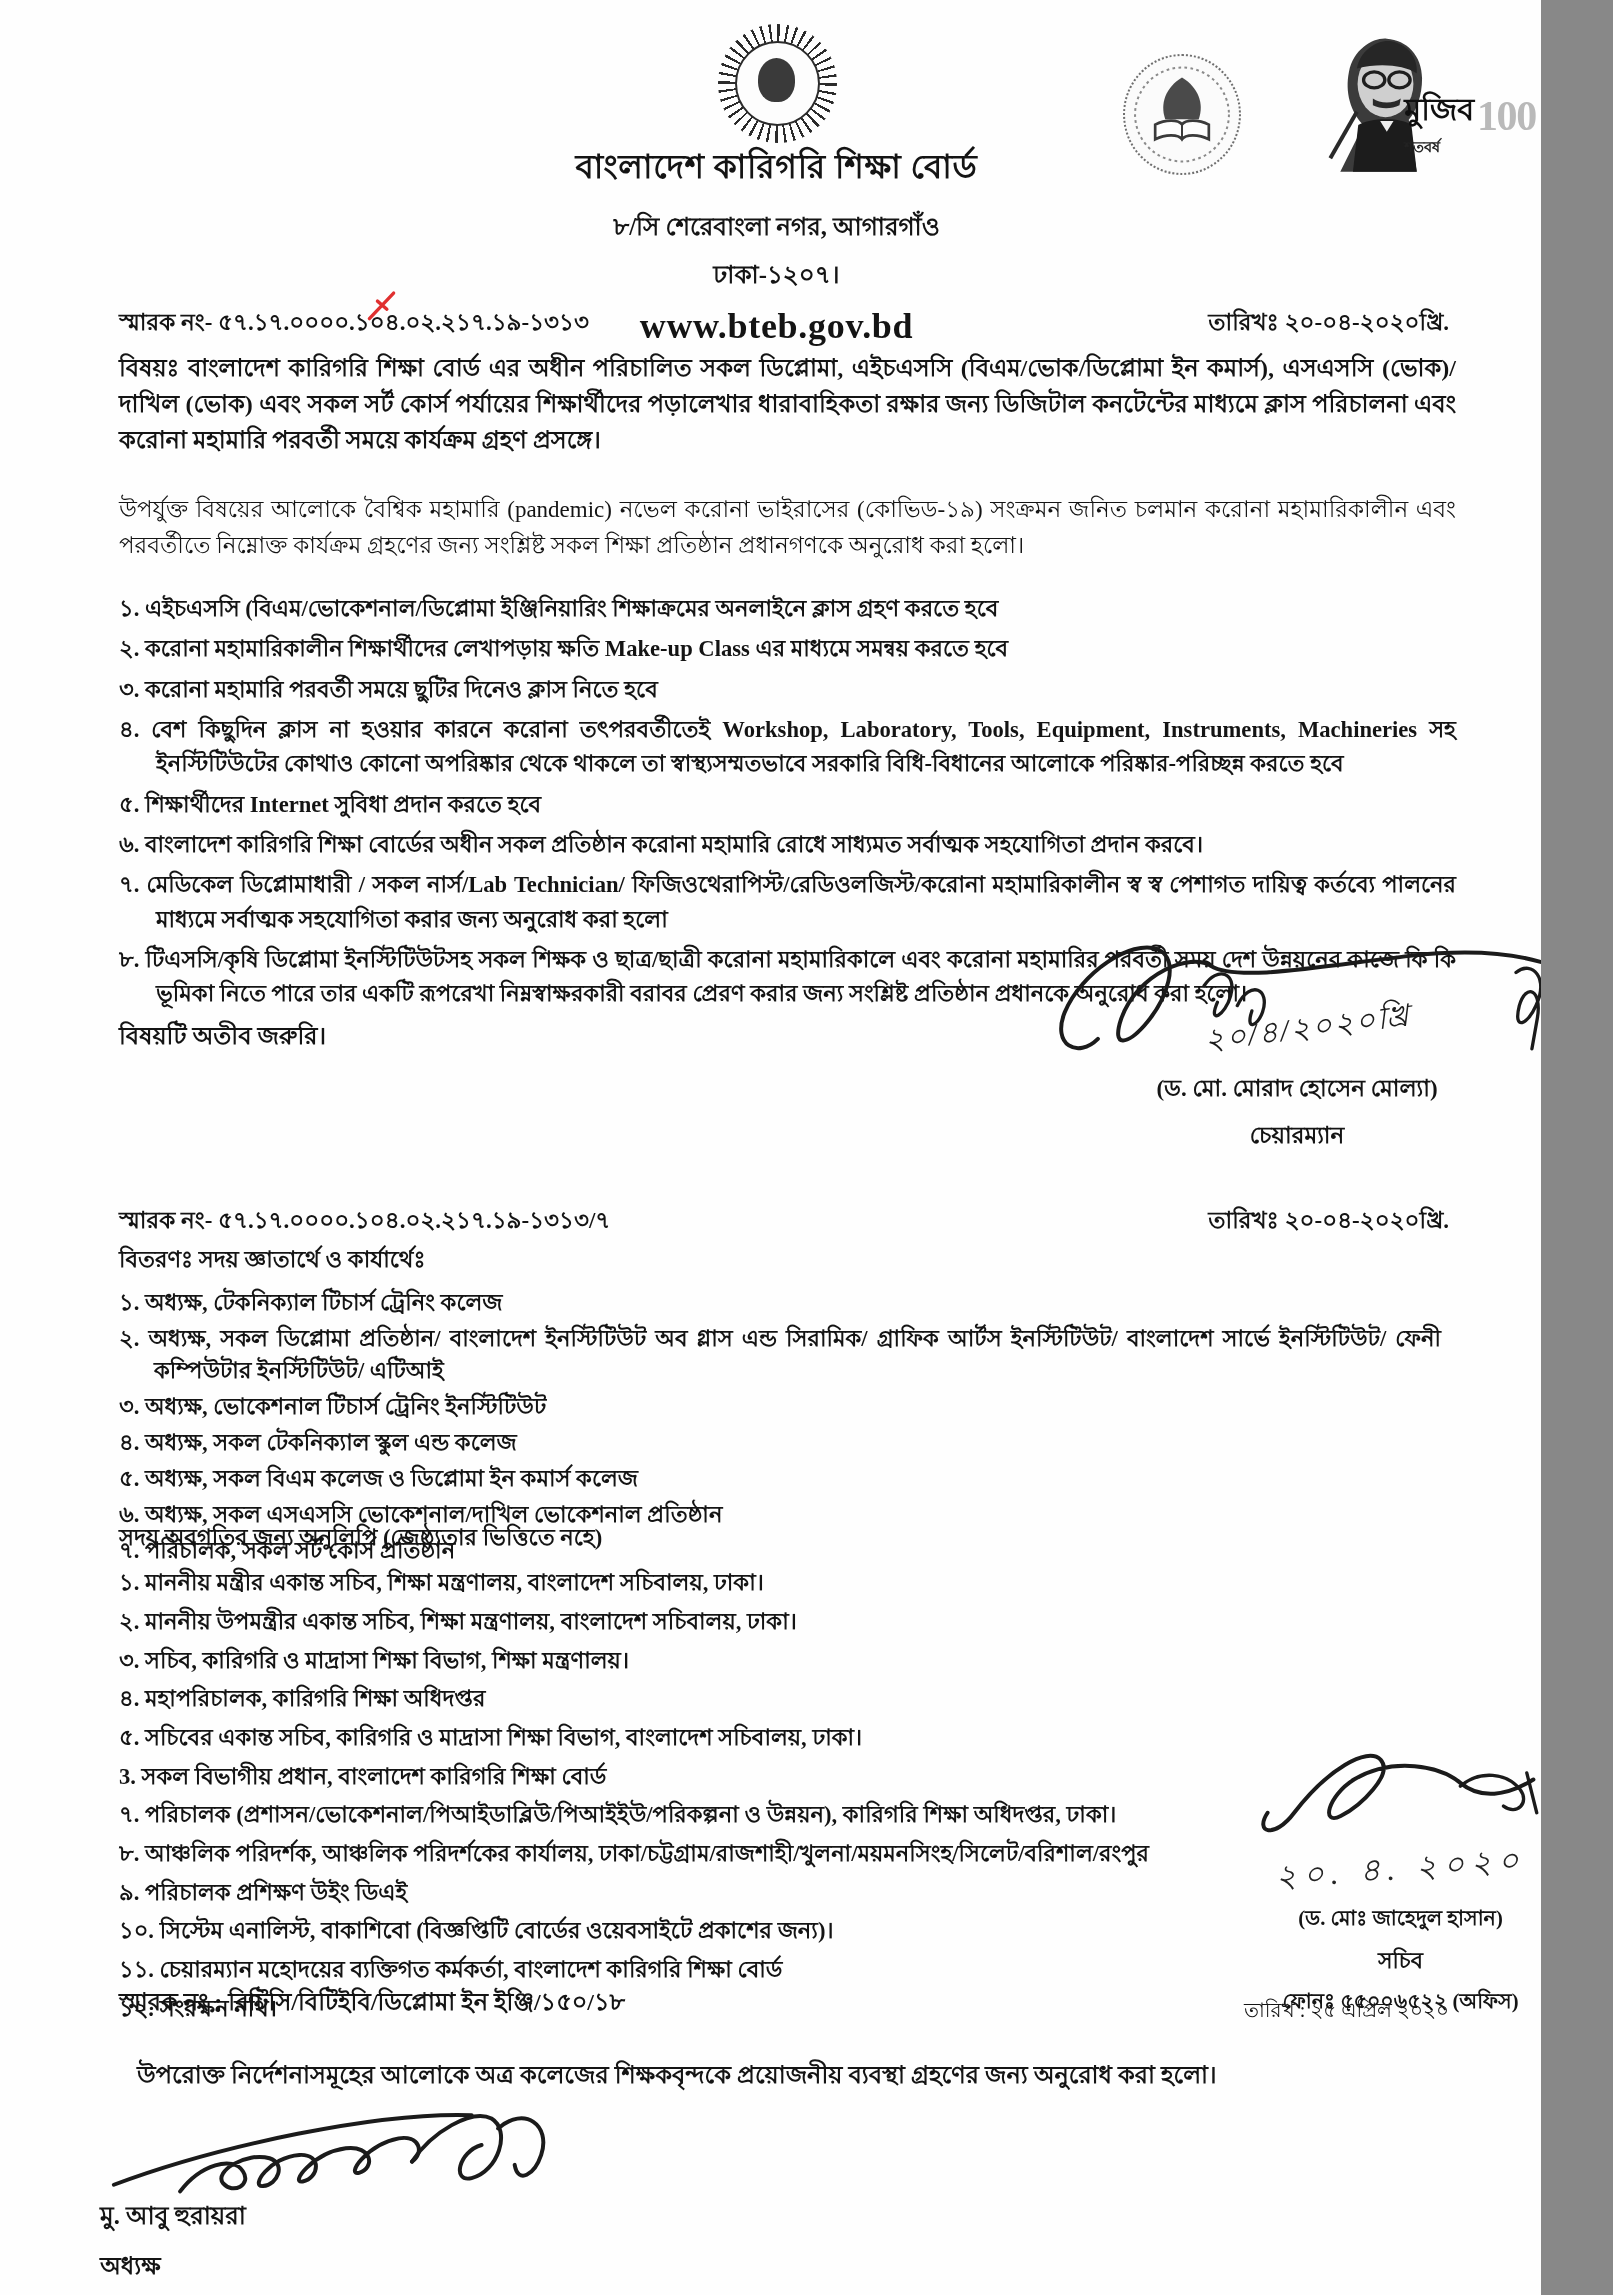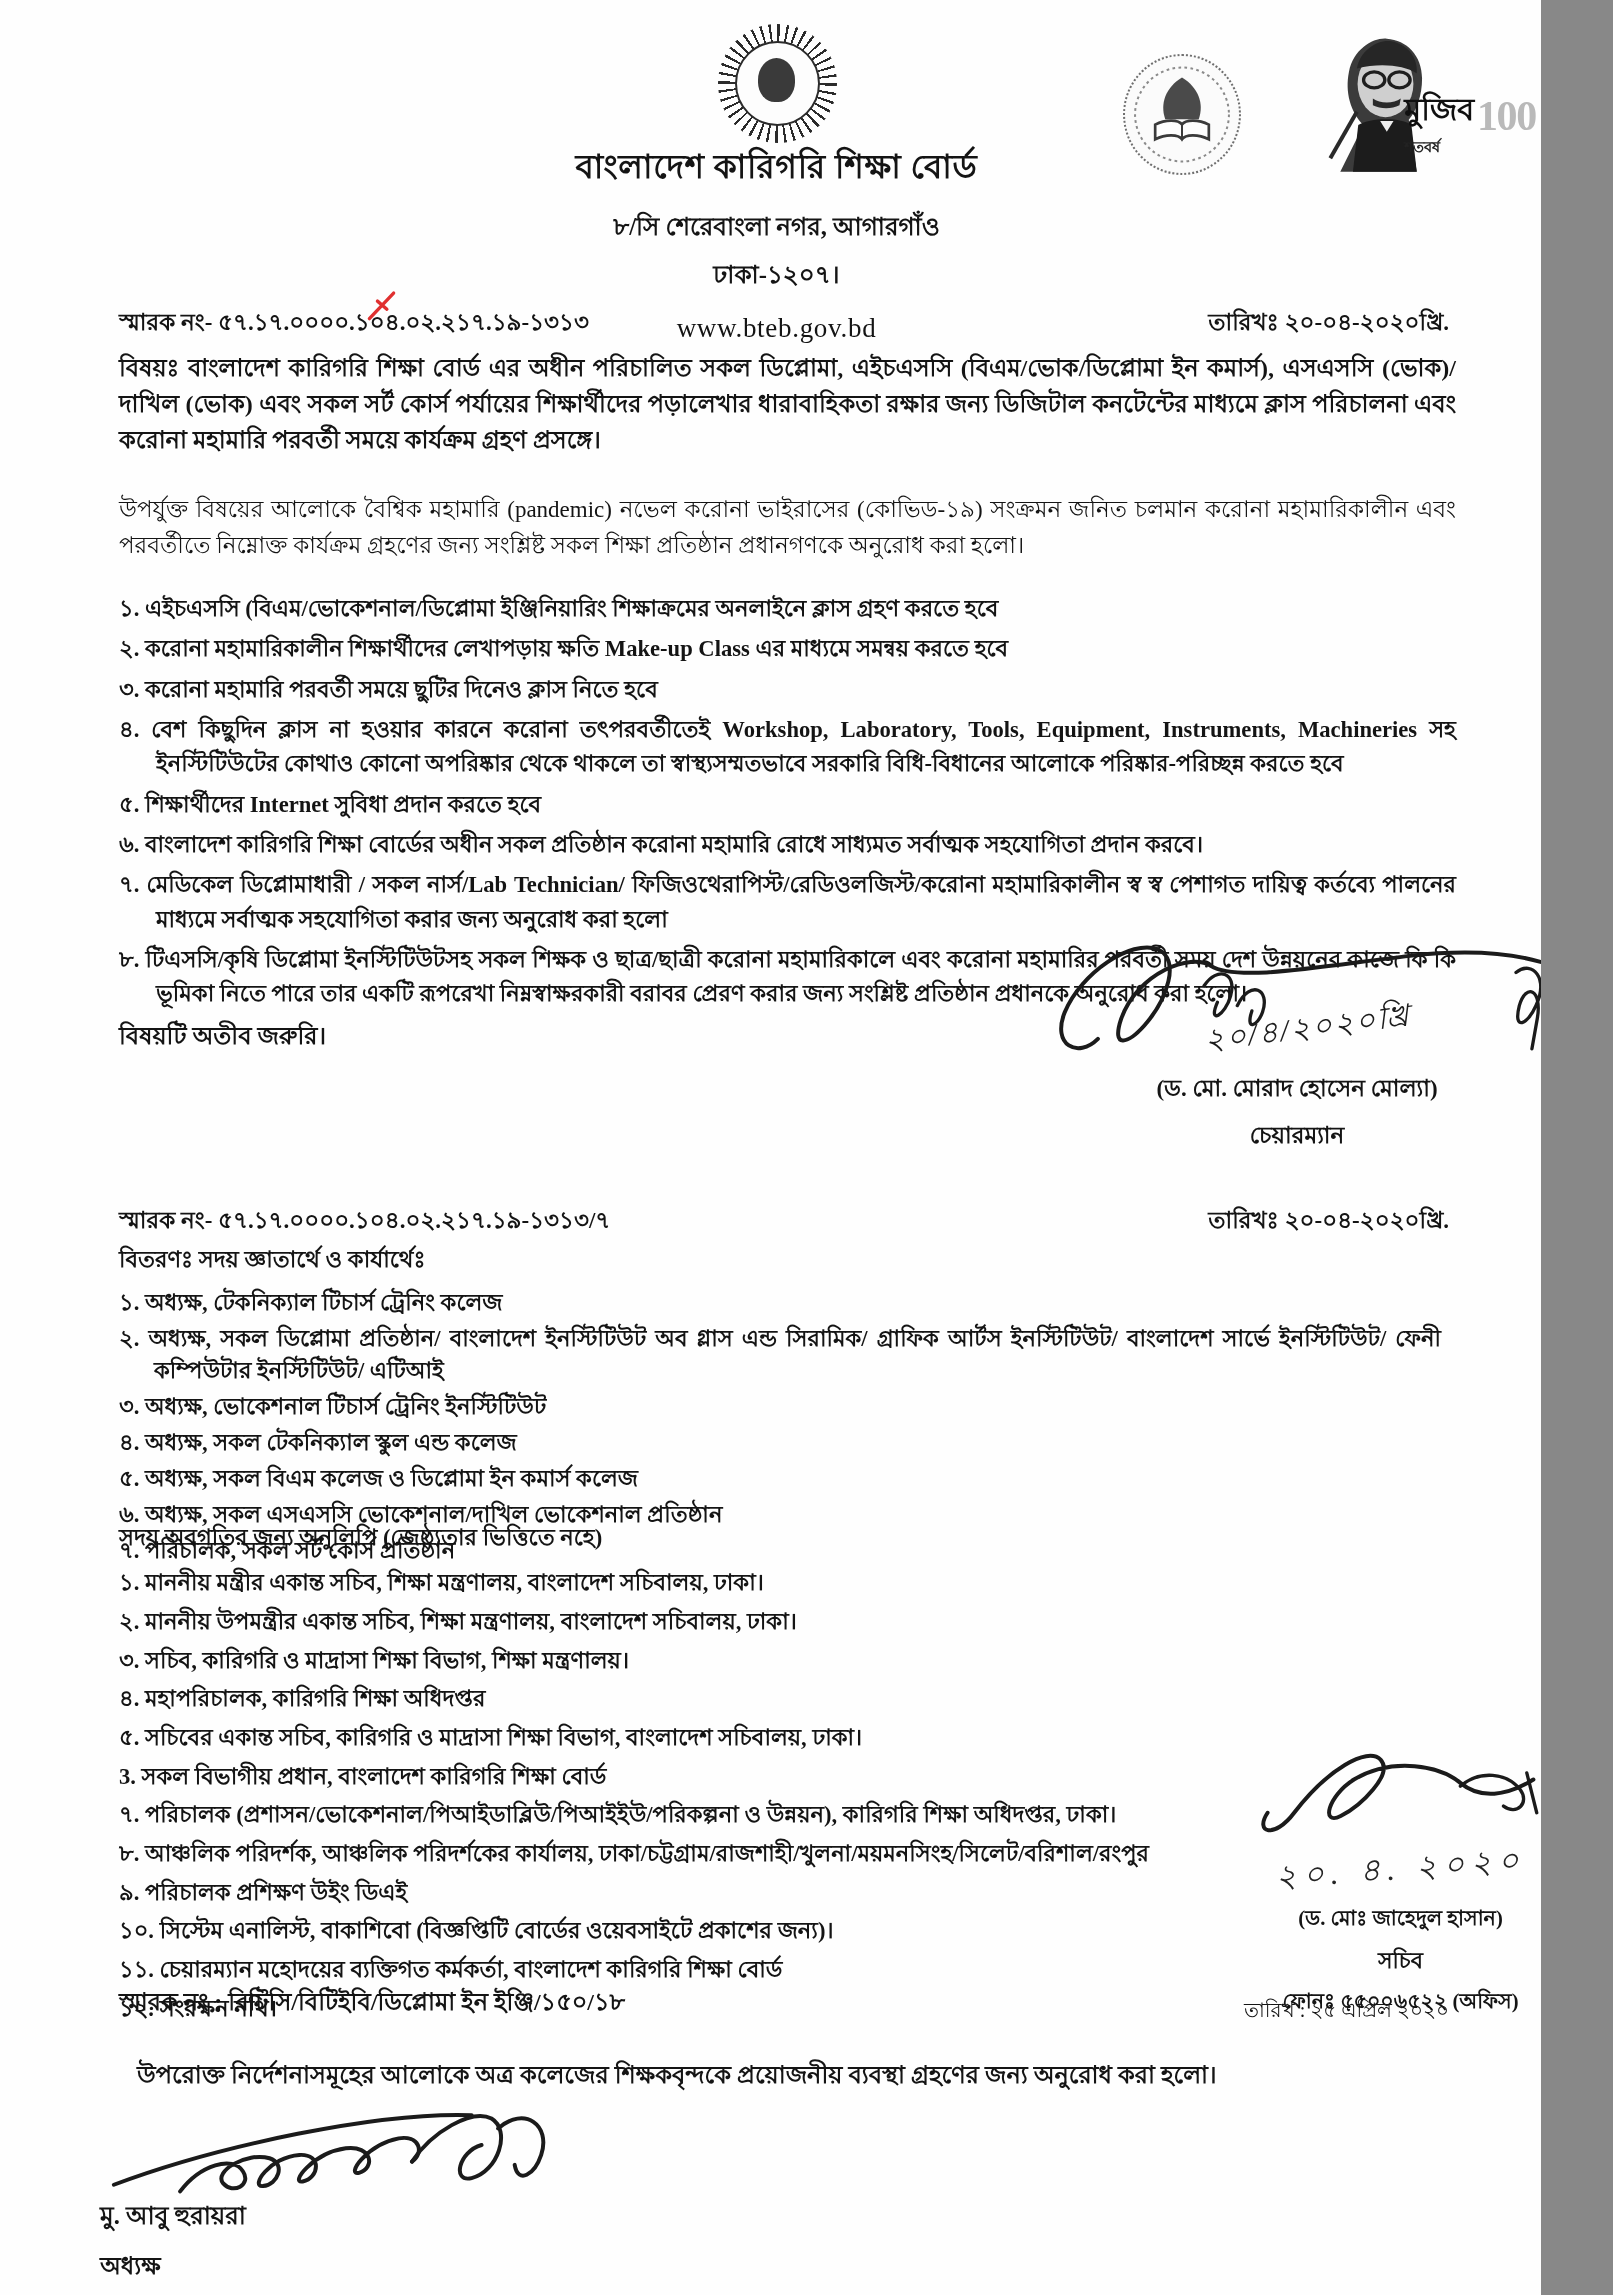--- a/index.html
+++ b/index.html
@@ -35,21 +35,21 @@
   .mujib { position:absolute; left:1317px; top:32px; width:219px; height:141px; }
   .mujib svg { position:absolute; left:0; top:0; }
   .mujib-text { position:absolute; right:0; bottom:18.6px; text-align:left; line-height:1; }
   .mujib-word { font-size:30.5px; font-weight:700; color:#101010; display:inline-block; }
   .mujib-sub { font-size:14.6px; font-weight:700; color:#222; display:block; margin-top:2.7px; }
   .mujib-100 { font-size:42px; font-weight:700; color:#b9b9b9; display:inline-block; vertical-align:top; letter-spacing:-1.3px; }
   .hdr-center { position:absolute; left:458px; top:141px; width:637px; text-align:center; }
   .hdr-title { font-size:33px; font-weight:700; letter-spacing:0.7px; }
   .hdr-addr  { font-size:24.6px; font-weight:600; margin-top:10.6px; }
   .hdr-city  { font-size:24.6px; font-weight:600; margin-top:8px;text-align:center; }
-  .hdr-web   { font-size:27px; font-weight:400; margin-top:17px; letter-spacing:0.7px; }
+  .hdr-web   { font-size:36px; font-weight:700; margin-top:9px; letter-spacing:0.7px; }
   
   .memo-row { position:absolute; left:119px; right:92px; display:flex; justify-content:space-between; align-items:flex-end; }
   .memo-no  { font-size:23px; font-weight:600; }
   .memo-dt  { font-size:23px; font-weight:600; }
   .red-tick { position:absolute; left:364px; top:289px; width:35px; height:35px; pointer-events:none; }
   .para { position:absolute; left:119px; right:85px; text-align:justify; }
   .subject { top:350px; font-size:24px; font-weight:700; line-height:1.5; }
   .intro   { top:492px; font-size:23px; font-weight:400; line-height:1.55; }
   .dir-list { position:absolute; left:119px; right:85px; top:592px; }
   .dir-item {

